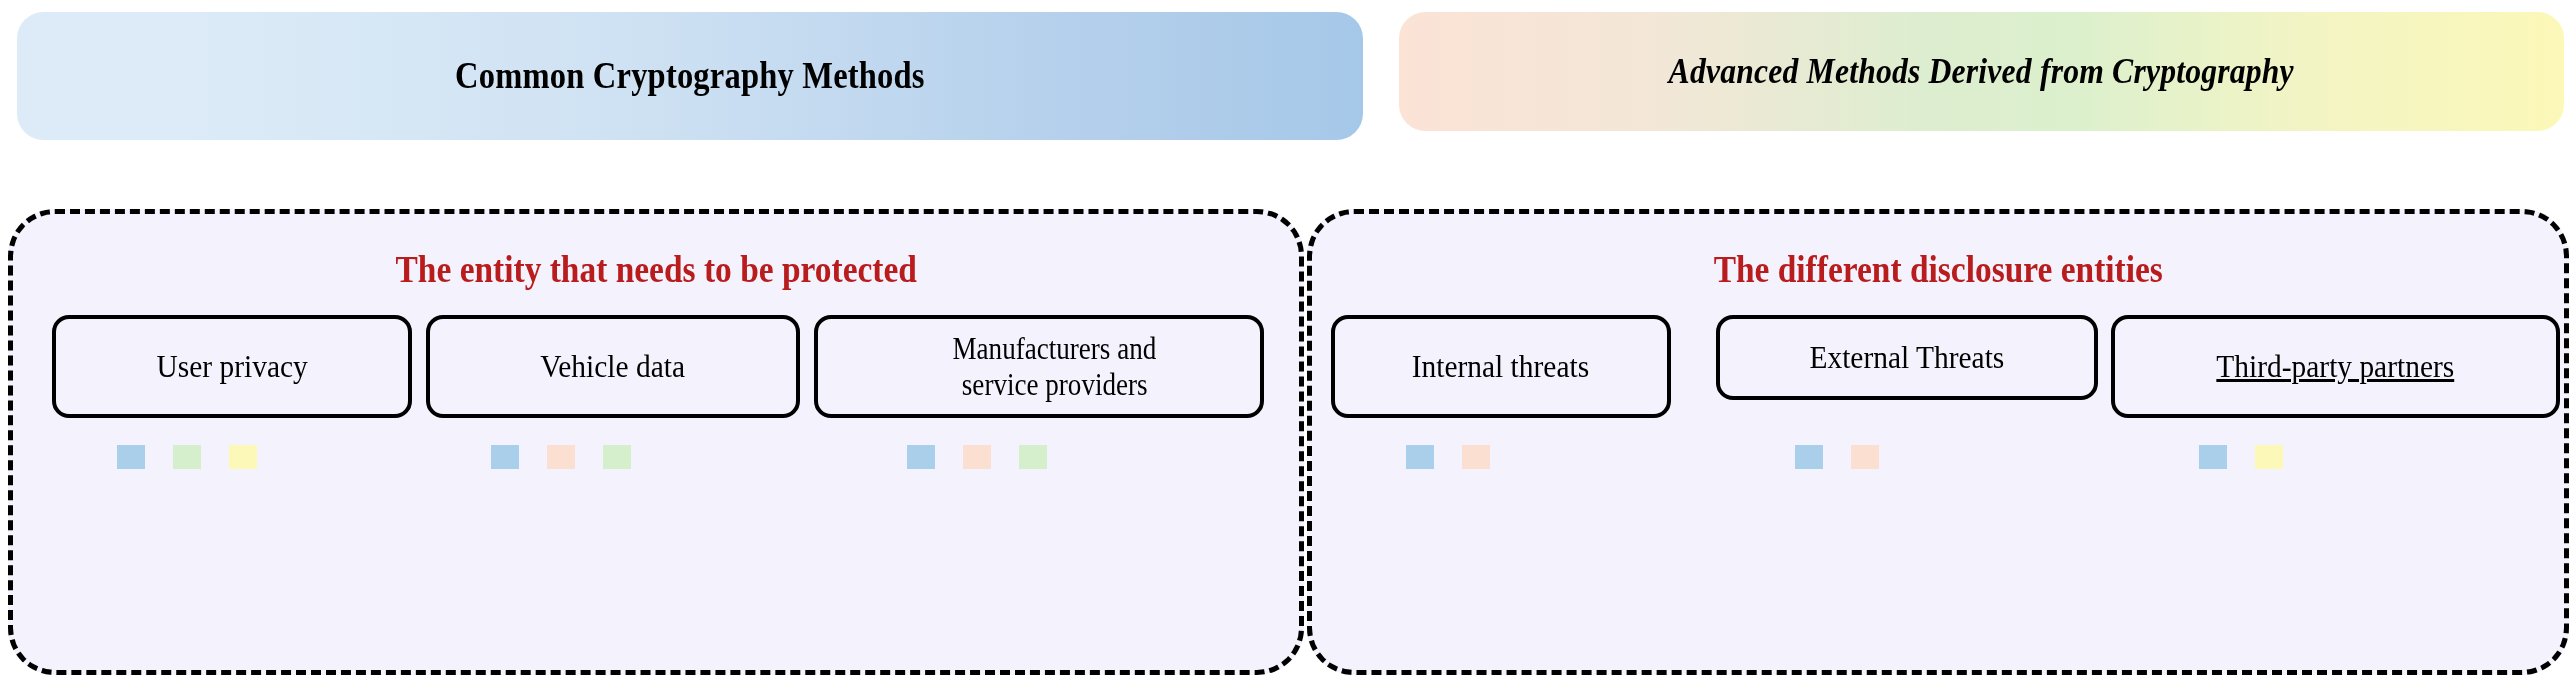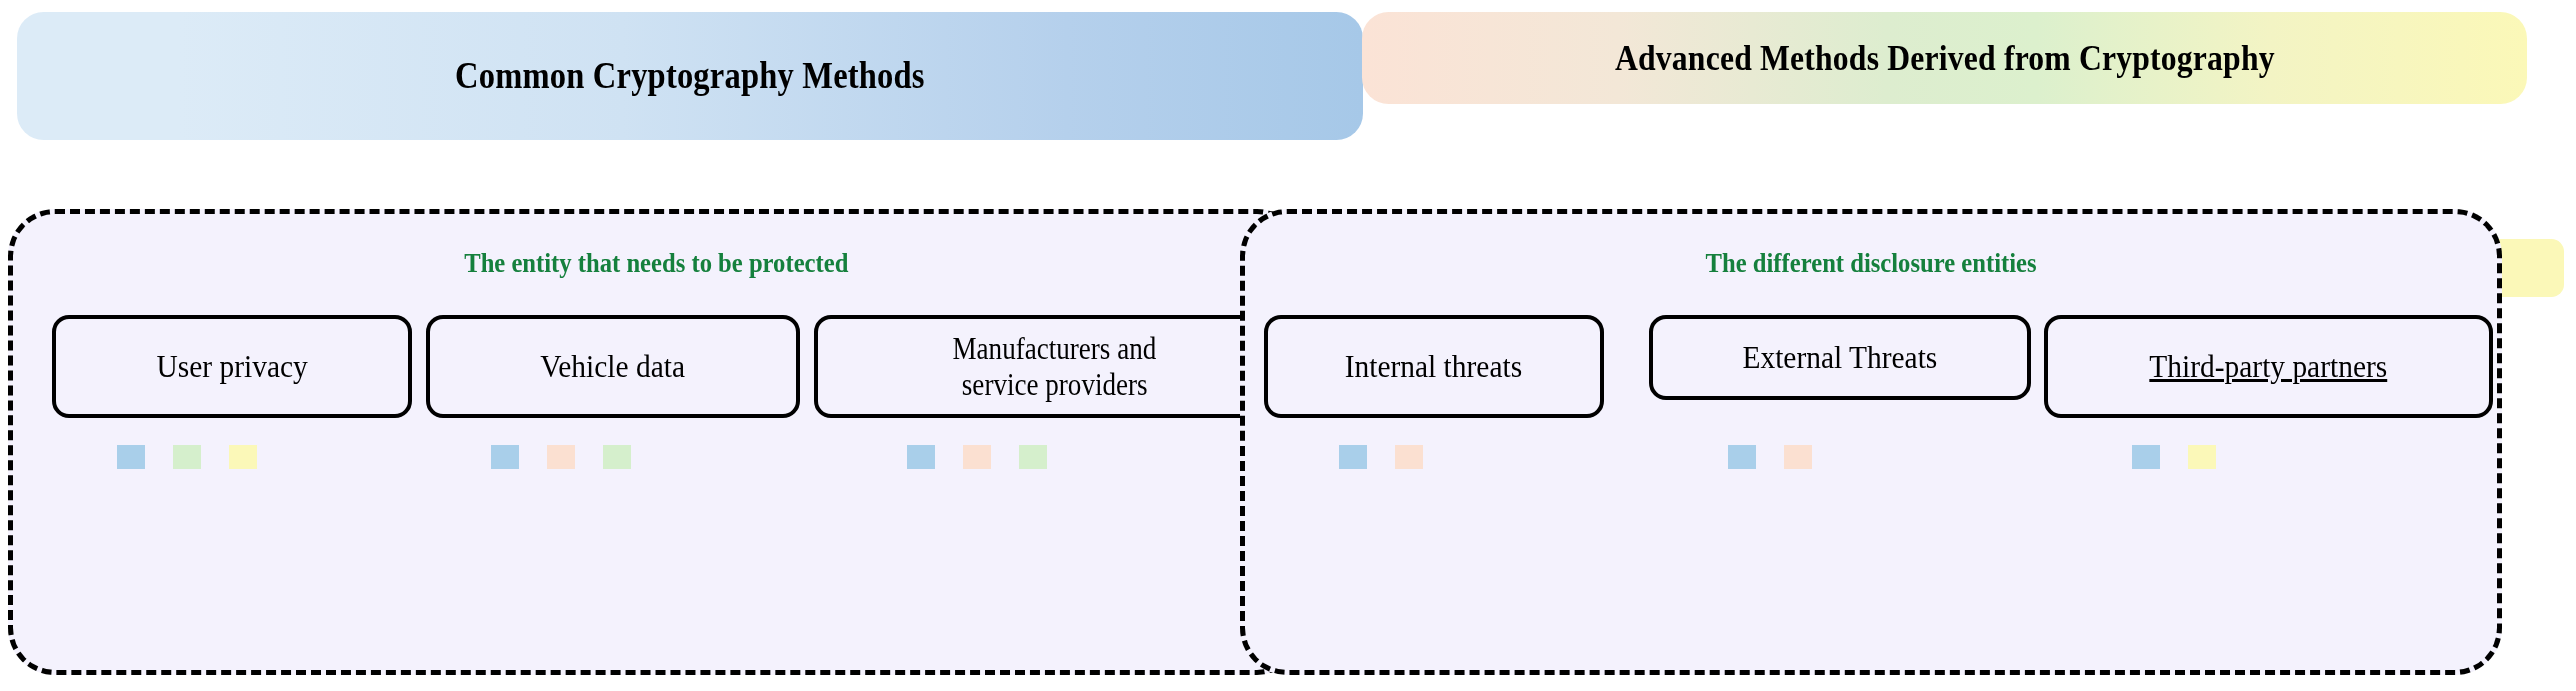--- a/index.html
+++ b/index.html
@@ -24,25 +24,26 @@
     justify-content: center;
   }
   #banner-left {
     left: 17px;
     top: 11.7px;
     width: 1346px;
     height: 128px;
     background: linear-gradient(to right, #dcebf7 0%, #dcebf7 12%, #cfe2f3 45%, #b5d0ec 78%, #a6c8e8 100%);
   }
   #banner-right {
-    left: 1362px;
+    left: 1399px;
     top: 11.7px;
     width: 1165px;
-    height: 92px;
+    height: 119px;
     background: linear-gradient(to right, #fbe3d6 0%, #f3e7d7 22%, #ddedcf 45%, #dcf0cd 58%, #f3f4c4 78%, #fbf8b8 100%);
+    font-style: italic;
   }
   .banner-title {
     font-weight: bold;
     font-size: 37px;
     color: #000000;
     letter-spacing: 0.2px;
     white-space: nowrap;
     transform: scaleX(0.88);
   }
   #banner-right .banner-title { font-size: 36px; }
@@ -69,31 +70,31 @@
   .panel {
     position: absolute;
     top: 209px;
     height: 466px;
     background: #f4f2fd;
     border: 5.5px dashed #000000;
     border-radius: 47px;
     box-sizing: border-box;
   }
   #panel-left  { left: 7.8px;   width: 1296px; }
-  #panel-right { left: 1240px; width: 1262px; }
+  #panel-right { left: 1307px; width: 1262px; }
 
   .panel-title {
     position: absolute;
     left: 0;
     right: 0;
     top: 33px;
     text-align: center;
     font-weight: bold;
-    font-size: 28px;
-    color: #15803d;
+    font-size: 38px;
+    color: #b91c1c;
     white-space: nowrap;
   }
   .panel-title span { display: inline-block; transform: scaleX(0.88); }
 
   
   .entity {
     position: absolute;
     box-sizing: border-box;
     border: 4.7px solid #000000;
     border-radius: 17px;

